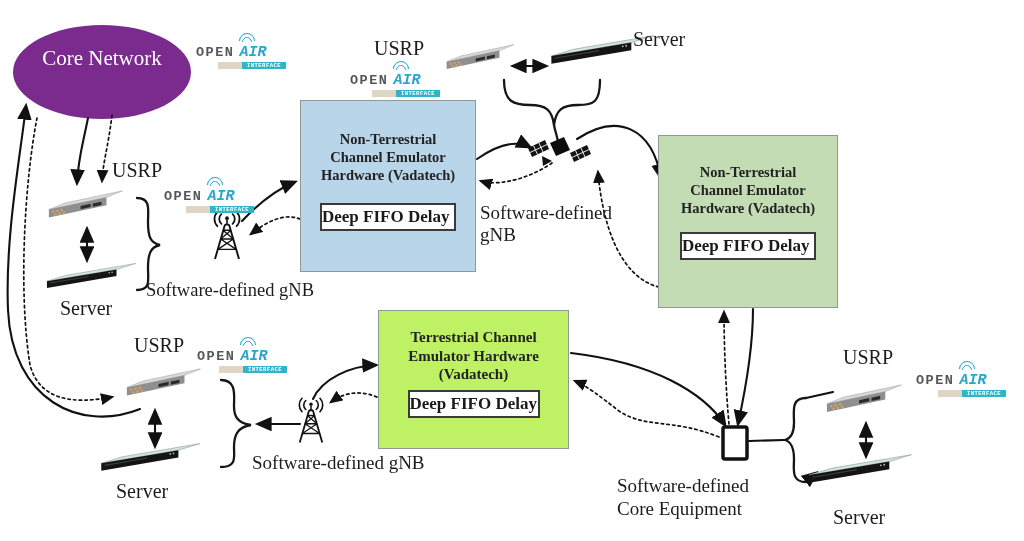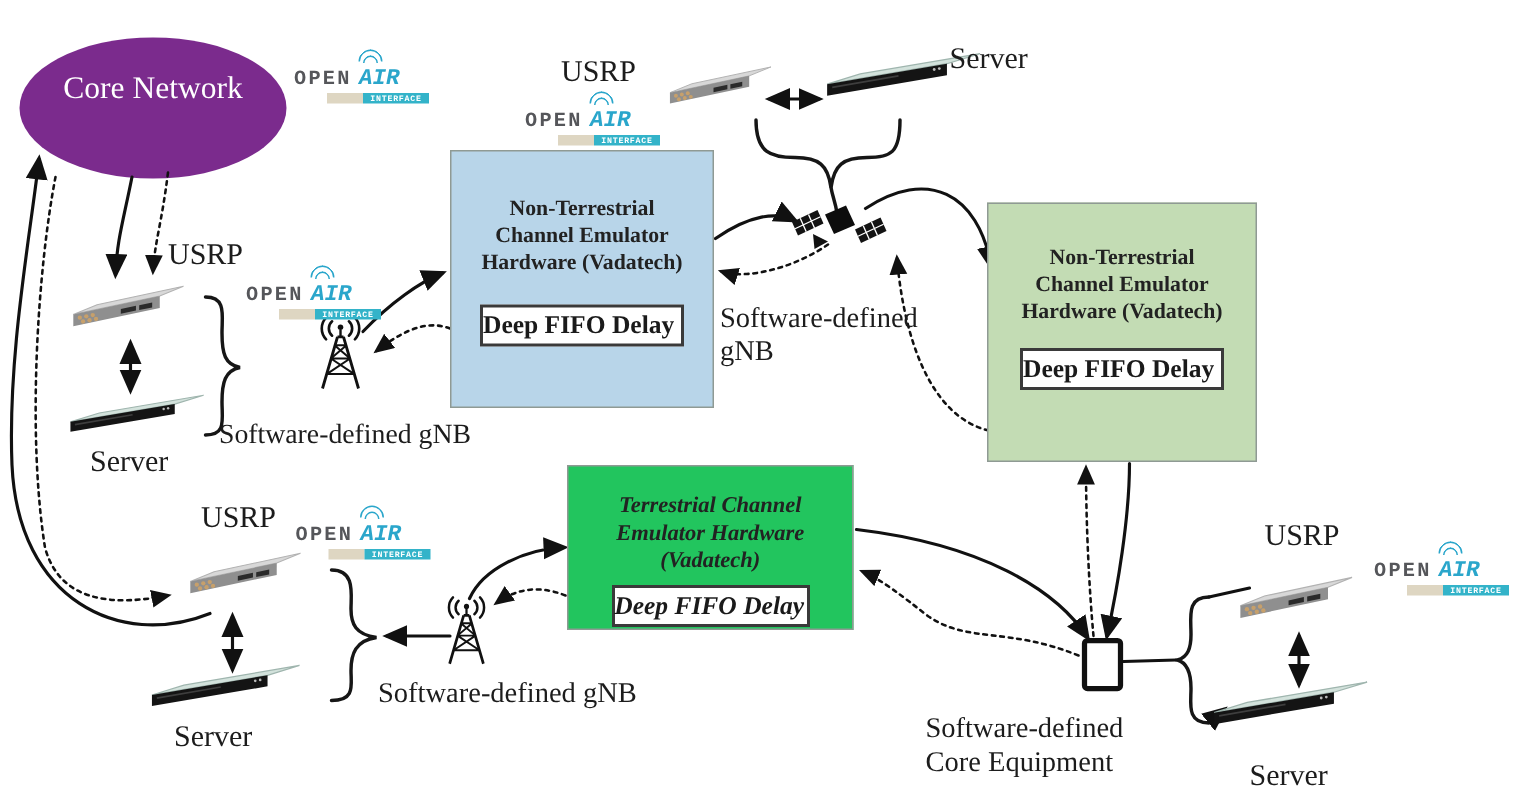--- a/index.html
+++ b/index.html
@@ -18,21 +18,21 @@
   .embox .title{font-weight:700;font-size:14.5px;line-height:1.24;color:#222;
                 text-align:center;width:152px;}
   .embox .fifo{background:#fff;border:2px solid #3a3a3a;width:132px;
                font-weight:700;font-size:17px;line-height:1.18;padding:2px 0;color:#1a1a1a;}
   #box-blue{left:300px;top:100px;width:176px;height:172px;background:#b8d5e9;}
   #box-blue .title{margin-top:30px;}
   #box-blue .fifo{margin-top:18px;}
   #box-green{left:658px;top:135px;width:180px;height:173px;background:#c3dcb4;}
   #box-green .title{margin-top:28px;}
   #box-green .fifo{margin-top:14px;}
-  #box-orange{left:378px;top:310px;width:191px;height:110px;background:#22c55e;font-style:italic;}
+  #box-orange{left:378px;top:310px;width:191px;height:139px;background:#bef264;}
   #box-orange .title{margin-top:17px;width:176px;font-size:15px;}
   #box-orange .fifo{margin-top:6px;width:128px;}
   
   .oai{position:absolute;z-index:3;width:92px;height:30px;font-family:Liberation Mono, monospace;}
   .oai-row{display:flex;align-items:baseline;gap:5px;}
   .oai-open{font-weight:700;font-size:13.5px;color:#55565a;letter-spacing:1.5px;}
   .oai-air{font-weight:800;font-style:italic;font-size:15px;color:#2aa6cb;position:relative;}
   .oai-air .arc{position:absolute;border:1.6px solid #2aa6cb;border-radius:50%;
                 border-bottom-color:transparent;border-left-color:transparent;
                 transform:rotate(-45deg);display:block;}

